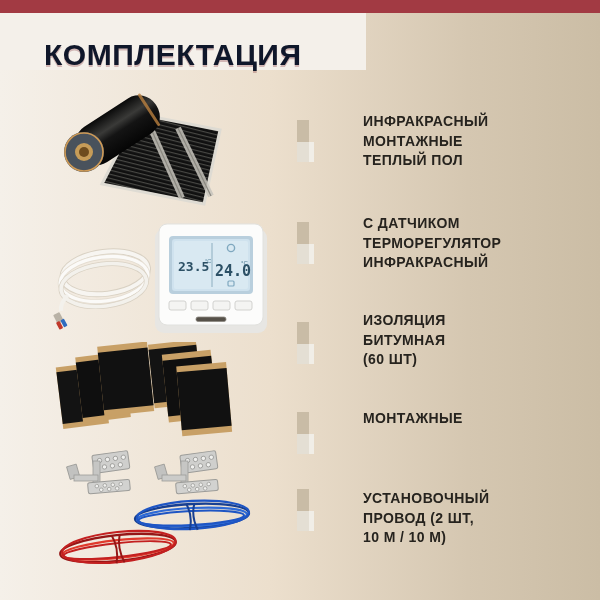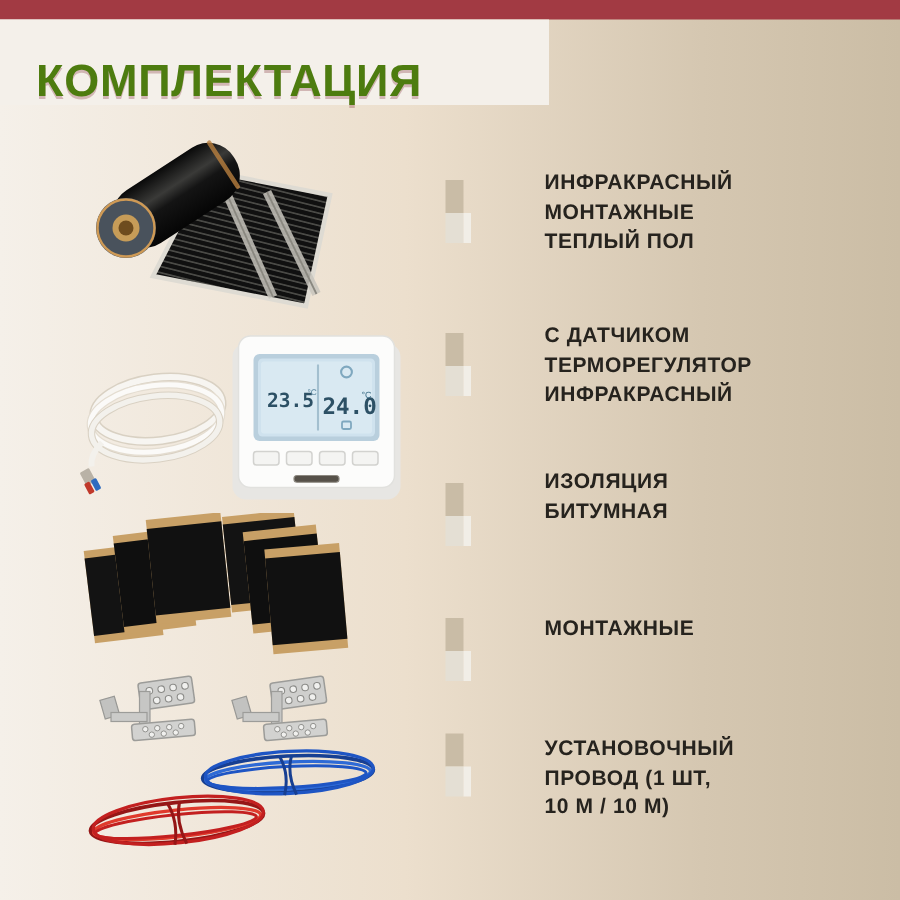--- a/index.html
+++ b/index.html
@@ -7,21 +7,21 @@
     position:relative;width:600px;height:600px;overflow:hidden;
     background:linear-gradient(90deg,#f5f0e9 0%,#ecdfcd 45%,#d5c7b1 78%,#cbbda5 100%);
     font-family:"Liberation Sans","DejaVu Sans",sans-serif;
   }
   .topbar{position:absolute;left:0;top:0;width:600px;height:13px;background:#a23a43;}
   .titlebox{
     position:absolute;left:0;top:13px;width:366px;height:57px;background:#f4f0ea;
     display:flex;align-items:center;
   }
   .title{
-    padding-left:24px;color:#4d7c0f;font-size:30px;font-weight:800;letter-spacing:.5px;
+    padding-left:44px;color:#0f172a;font-size:30px;font-weight:800;letter-spacing:.5px;
     text-shadow:0 2px 0 rgba(118,33,41,.28);white-space:nowrap;margin-top:26px;
   }
   .art{position:absolute;}
   .mark{position:absolute;left:297px;width:18px;height:42px;}
   .mark .m-top{position:absolute;left:0;top:0;width:12px;height:22px;background:#c9bca6;}
   .mark .m-bot{position:absolute;left:0;top:22px;width:12px;height:20px;background:#e4dfd4;}
   .mark .m-cor{position:absolute;left:12px;top:22px;width:5px;height:20px;background:#f1eee7;}
   .item-label{
     position:absolute;left:363px;width:235px;color:#26231e;font-size:14px;font-weight:700;
     line-height:19.5px;letter-spacing:.4px;
@@ -229,23 +229,24 @@
     <div>ТЕПЛЫЙ ПОЛ</div>
   </div>
   <div class="item-label" style="top:214px">
     <div>С ДАТЧИКОМ</div>
     <div>ТЕРМОРЕГУЛЯТОР</div>
     <div>ИНФРАКРАСНЫЙ</div>
   </div>
   <div class="item-label" style="top:311px">
     <div>ИЗОЛЯЦИЯ</div>
     <div>БИТУМНАЯ</div>
+    <div>(60 ШТ)</div>
   </div>
   <div class="item-label" style="top:409px">
     <div>МОНТАЖНЫЕ</div>
   </div>
   <div class="item-label" style="top:489px">
     <div>УСТАНОВОЧНЫЙ</div>
-    <div>ПРОВОД (1 ШТ,</div>
+    <div>ПРОВОД (2 ШТ,</div>
     <div>10 М / 10 М)</div>
   </div>
 
 </div>
 
 </body></html>

